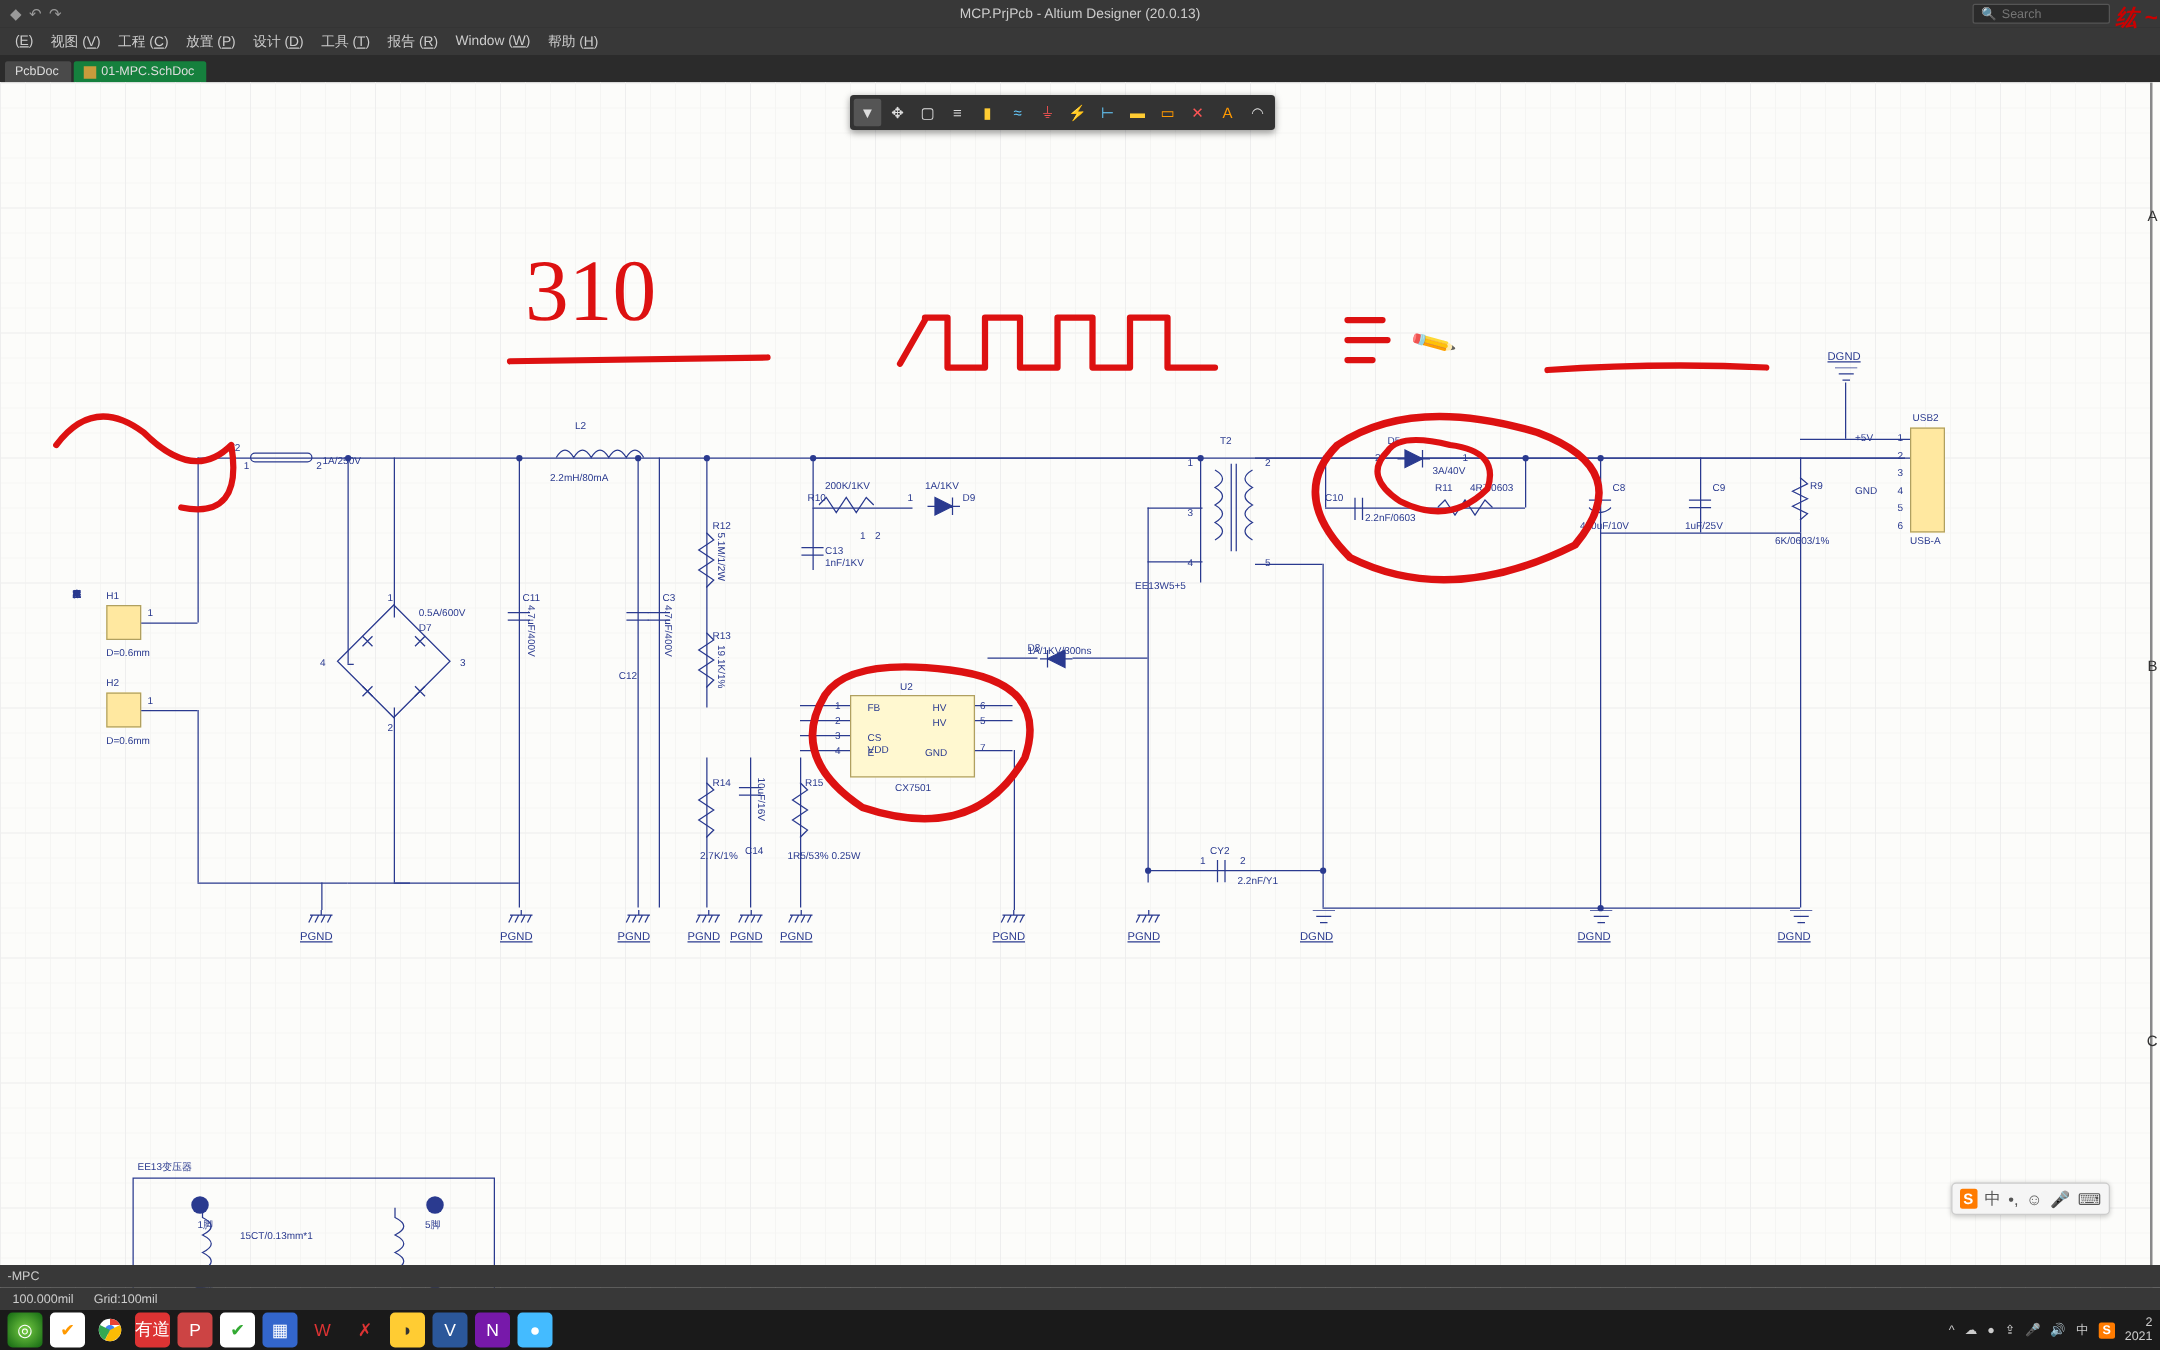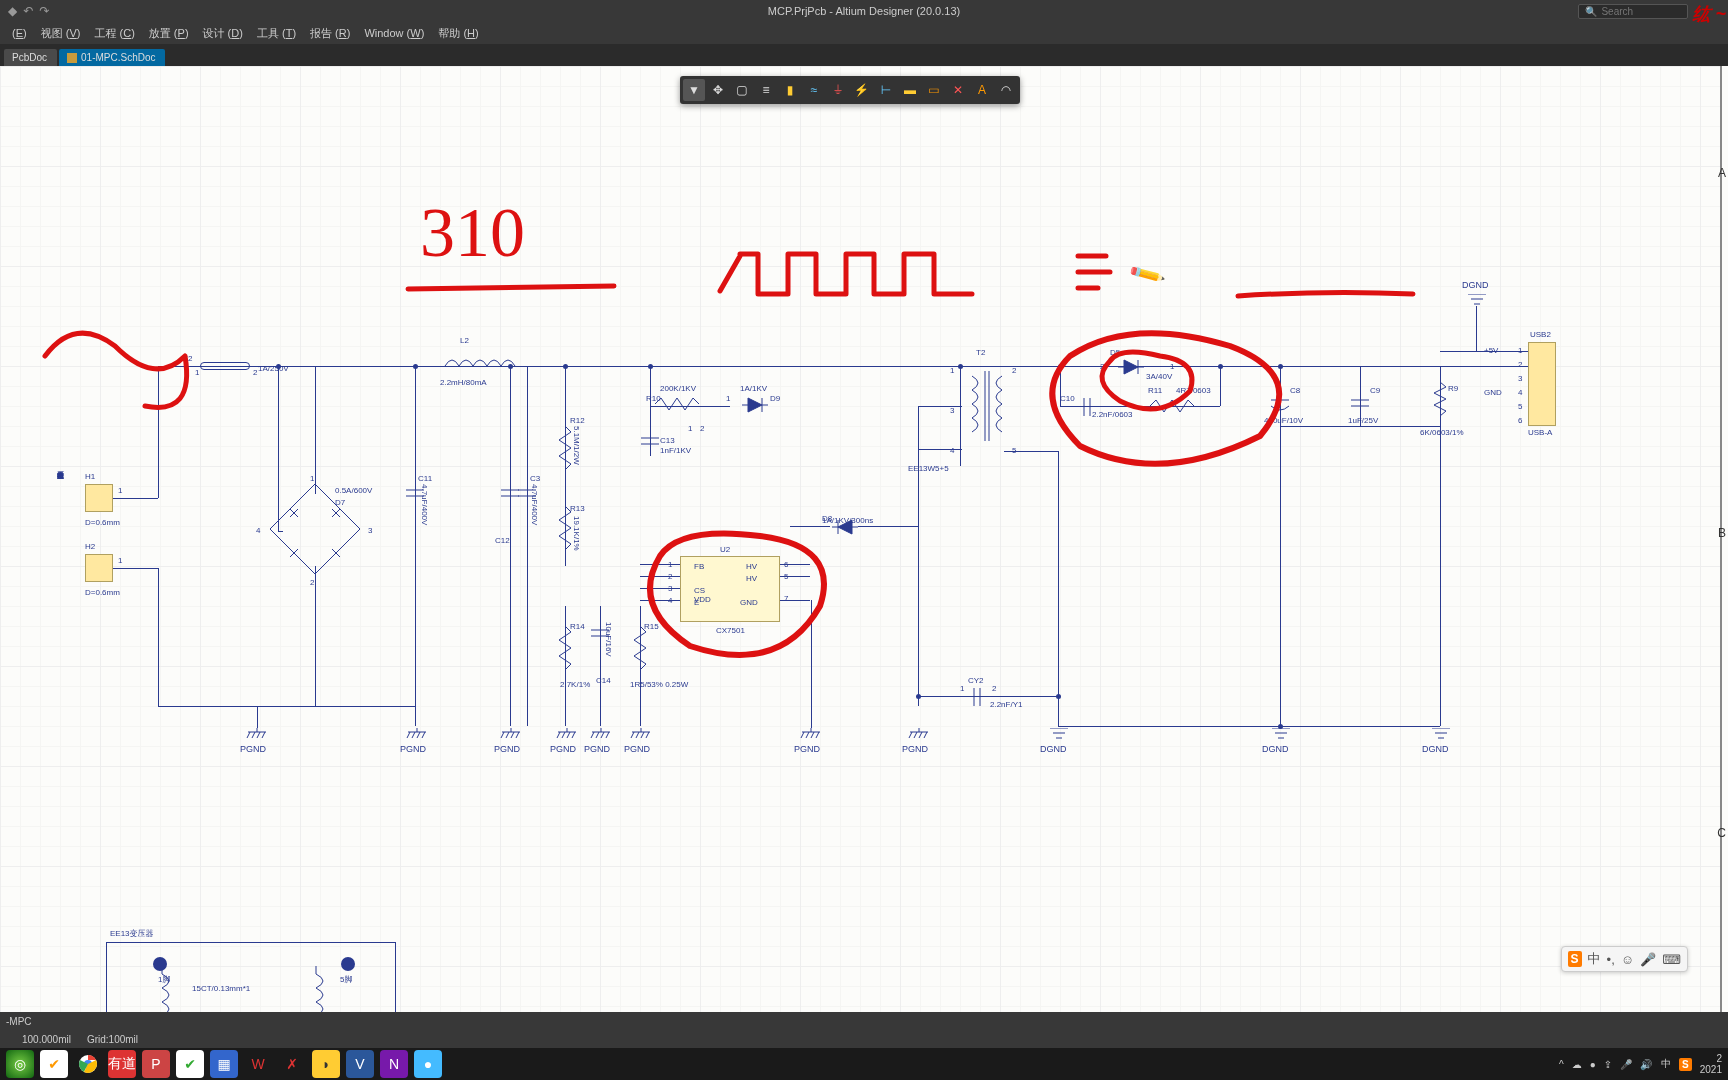--- a/index.html
+++ b/index.html
@@ -15,21 +15,21 @@
 .titlebar .annot-tr { position: absolute; right: 2px; top: 2px; color: #c00; font-size: 18px; font-weight: bold; font-style: italic; }
 
 
 .menubar { height: 22px; background: #383838; display: flex; align-items: center; padding-left: 6px; gap: 2px; font-size: 11px; color: #ccc; }
 .menubar .mitem { padding: 2px 6px; cursor: pointer; }
 .menubar .mitem u { text-decoration: underline; }
 
 
 .tabbar { height: 22px; background: #2b2b2b; display: flex; align-items: flex-end; padding-left: 4px; gap: 2px; }
 .tabbar .tab { background: #4a4a4a; color: #ddd; font-size: 10px; padding: 3px 10px 3px 8px; display: flex; align-items: center; gap: 4px; border-radius: 2px 2px 0 0; }
-.tabbar .tab.active { background: #0369a1; }
+.tabbar .tab.active { background: #15803d; }
 .tabbar .tab .ticon { width: 10px; height: 10px; background: #c89b3c; display: inline-block; }
 
 
 .canvas-wrap { position: relative; width: 1728px; height: 964px; background: #fdfdfd; }
 .canvas { position: absolute; inset: 0;
   background-color: #fcfcfa;
   background-image:
     linear-gradient(#eee 1px, transparent 1px),
     linear-gradient(90deg, #eee 1px, transparent 1px),
     linear-gradient(#f5f5f3 1px, transparent 1px),
@@ -45,32 +45,32 @@
 .float-tb .tbtn.active { background: #555; }
 
 
 .sch { position: absolute; inset: 0; pointer-events: none; }
 .sch * { pointer-events: auto; }
 .wire { position: absolute; background: #2a3a8f; }
 .hwire { height: 1px; }
 .vwire { width: 1px; }
 .node { position: absolute; width: 5px; height: 5px; background: #2a3a8f; border-radius: 50%; transform: translate(-2px,-2px); }
 .lbl { position: absolute; font-size: 8px; color: #2a3a8f; white-space: nowrap; }
-.gnd-lbl { position: absolute; font-size: 9px; color: #2a3a8f; }
+.gnd-lbl { position: absolute; font-size: 9px; color: #2a3a8f; text-decoration: underline; }
 .bignode { position: absolute; width: 14px; height: 14px; background: #2a3a8f; border-radius: 50%; transform: translate(-7px,-7px); }
 .pad { position: absolute; width: 28px; height: 28px; background: #ffe8a0; border: 1px solid #b0a060; }
 .chip { position: absolute; background: #fff8d0; border: 1px solid #b0a060; }
 .usb { position: absolute; width: 28px; height: 84px; background: #ffe8a0; border: 1px solid #b0a060; }
 
 
 .bridge { position: absolute; width: 70px; height: 70px; }
 
 
 .statusbar1 { position: absolute; left: 0; right: 0; bottom: 50px; height: 18px; background: #383838; color: #ccc; font-size: 10px; padding-left: 6px; display: flex; align-items: center; }
-.statusbar2 { position: absolute; left: 0; right: 0; bottom: 32px; height: 18px; background: #383838; color: #ccc; font-size: 10px; padding-left: 22px; display: flex; align-items: center; gap: 16px; }
+.statusbar2 { position: absolute; left: 0; right: 0; bottom: 32px; height: 18px; background: #383838; color: #ccc; font-size: 10px; padding-left: 10px; display: flex; align-items: center; gap: 16px; }
 
 
 .taskbar { position: absolute; left: 0; right: 0; bottom: 0; height: 32px; background: #1a1a1a; display: flex; align-items: center; padding: 0 6px; gap: 6px; }
 .taskbar .tb-icon { width: 28px; height: 28px; border-radius: 4px; display: flex; align-items: center; justify-content: center; font-size: 14px; color: #fff; }
 .taskbar .tray { margin-left: auto; display: flex; align-items: center; gap: 8px; color: #ccc; font-size: 10px; }
 .taskbar .tray .clock { text-align: right; line-height: 11px; }
 
 
 .ime-bar { position: absolute; right: 40px; bottom: 58px; background: #f5f5f5; border: 1px solid #ccc; border-radius: 4px; display: flex; align-items: center; gap: 6px; padding: 3px 6px; box-shadow: 0 1px 4px rgba(0,0,0,.2); }
 .ime-bar span { font-size: 13px; color: #555; }

